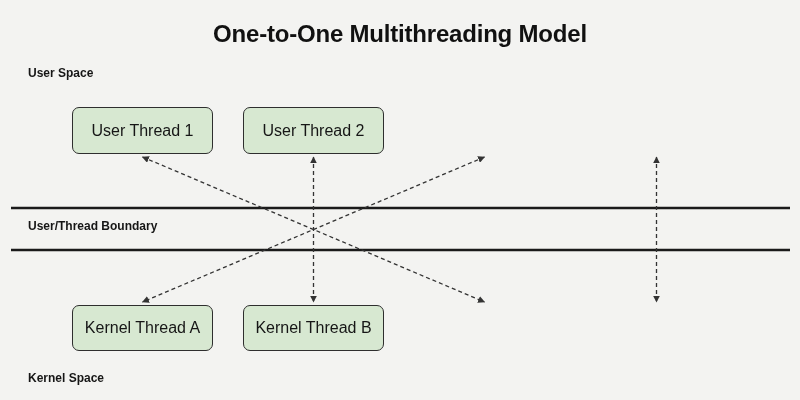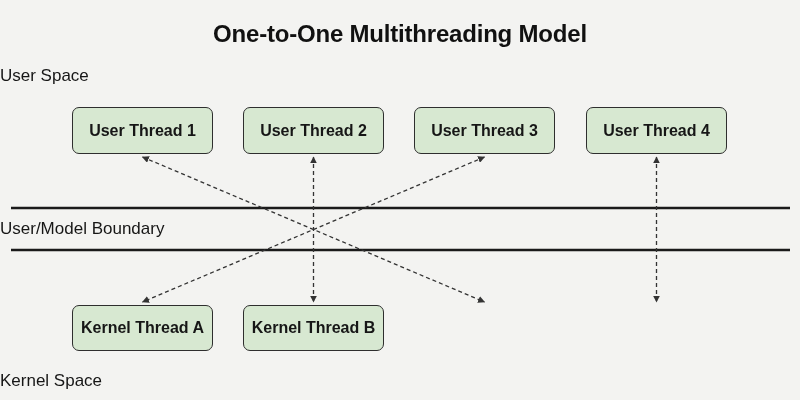--- a/index.html
+++ b/index.html
@@ -21,40 +21,40 @@
     left: 0;
     width: 800px;
     text-align: center;
     font-size: 24px;
     font-weight: 700;
     color: #111111;
     letter-spacing: -0.2px;
   }
   .section-label {
     position: absolute;
-    left: 0;
-    font-size: 17px;
-    font-weight: 400;
+    left: 28px;
+    font-size: 12px;
+    font-weight: 700;
     color: #161616;
   }
   .label-user-space   { top: 66px; }
   .label-boundary     { top: 219px; }
   .label-kernel-space { top: 363px; margin-top: 8px; }
   .box {
     position: absolute;
     width: 141px;
     height: 47px;
     background: #d7e8d1;
     border: 1.5px solid #2e2e2e;
     border-radius: 7px;
     display: flex;
     align-items: center;
     justify-content: center;
     font-size: 16px;
-    font-weight: 700;
+    font-weight: 400;
     color: #161616;
     box-sizing: border-box;
   }
   .row-user   { top: 107px; }
   .row-kernel { top: 305px; height: 46px; }
   .col-1 { left: 72px; }
   .col-2 { left: 243px; text-align: right; }
   .col-3 { left: 414px; }
   .col-4 { left: 586px; }
   svg.overlay {
@@ -67,40 +67,38 @@
   }
 </style>
 </head>
 <body>
 
 <div class="canvas">
 
   <div class="title">One-to-One Multithreading Model</div>
 
   <div class="section-label label-user-space">User Space</div>
-  <div class="section-label label-boundary">User/Model Boundary</div>
+  <div class="section-label label-boundary">User/Thread Boundary</div>
   <div class="section-label label-kernel-space">Kernel Space</div>
 
   <svg class="overlay" viewBox="0 0 800 400">
     <defs>
       <marker id="arrow" viewBox="0 0 6 6" markerWidth="7" markerHeight="7" refX="5.5" refY="3" orient="auto-start-reverse" markerUnits="userSpaceOnUse">
         <path d="M0,0 L6,3 L0,6 z" fill="#333333"></path>
       </marker>
     </defs>
 
     <line x1="11" y1="208" x2="790" y2="208" stroke="#1a1a1a" stroke-width="2.6"></line>
     <line x1="11" y1="250" x2="790" y2="250" stroke="#1a1a1a" stroke-width="2.6"></line>
 
     <line x1="142.5" y1="157" x2="484.5" y2="302" stroke="#333333" stroke-width="1.3" stroke-dasharray="4 3" marker-start="url(#arrow)" marker-end="url(#arrow)"></line>
     <line x1="313.5" y1="157" x2="313.5" y2="302" stroke="#333333" stroke-width="1.3" stroke-dasharray="4 3" marker-start="url(#arrow)" marker-end="url(#arrow)"></line>
     <line x1="484.5" y1="157" x2="142.5" y2="302" stroke="#333333" stroke-width="1.3" stroke-dasharray="4 3" marker-start="url(#arrow)" marker-end="url(#arrow)"></line>
     <line x1="656.5" y1="157" x2="656.5" y2="302" stroke="#333333" stroke-width="1.3" stroke-dasharray="4 3" marker-start="url(#arrow)" marker-end="url(#arrow)"></line>
   </svg>
 
   <div class="box row-user col-1">User Thread 1</div>
   <div class="box row-user col-2">User Thread 2</div>
-  <div class="box row-user col-3">User Thread 3</div>
-  <div class="box row-user col-4">User Thread 4</div>
 
   <div class="box row-kernel col-2">Kernel Thread B</div>
   <div class="box row-kernel col-1">Kernel Thread A</div>
 
 </div>
 
 </body></html>

